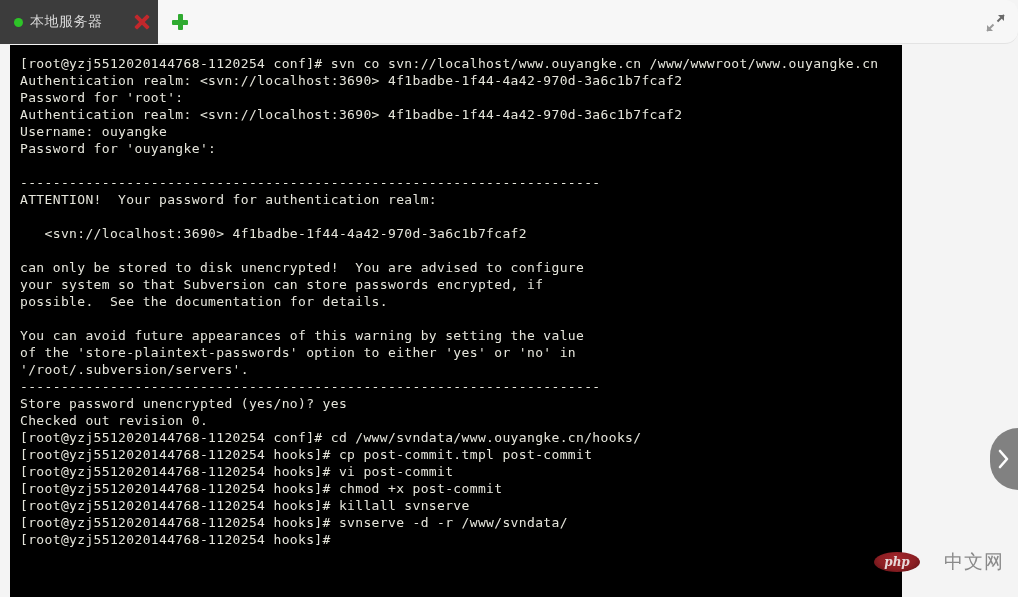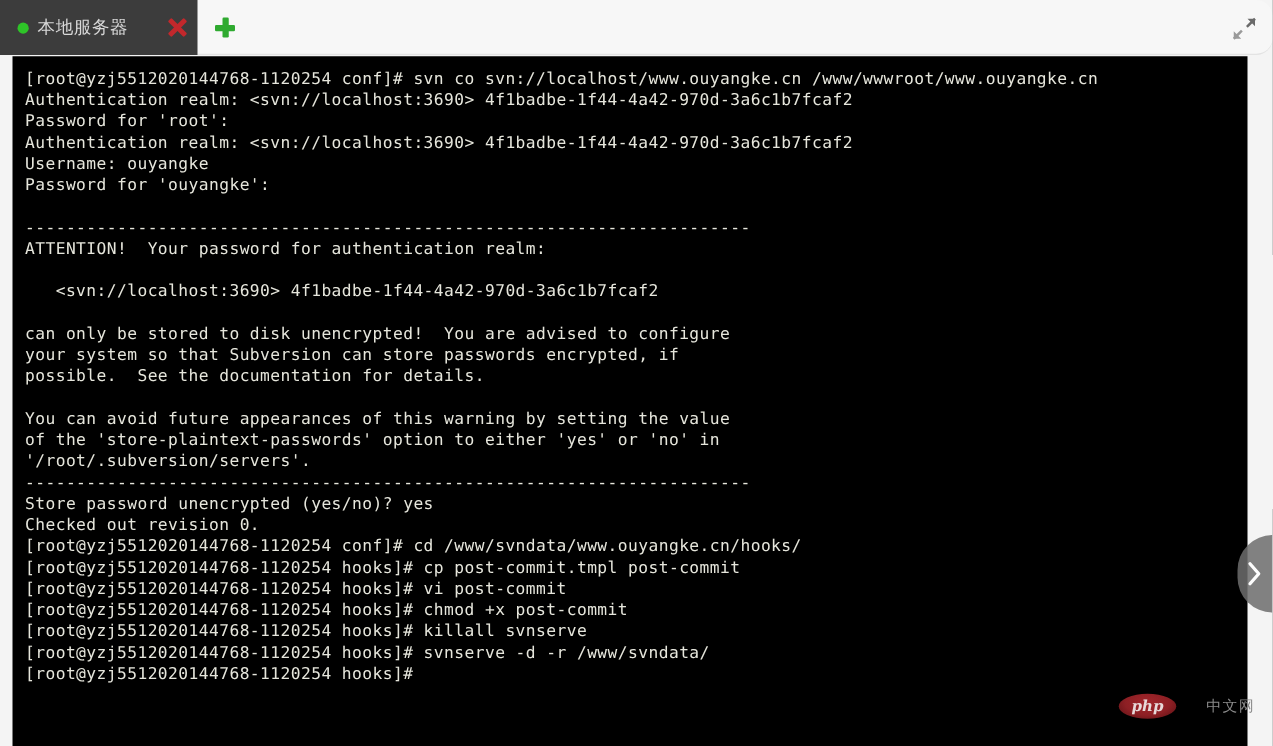--- a/index.html
+++ b/index.html
@@ -113,21 +113,21 @@
     width: 22px;
     height: 20px;
     cursor: pointer;
   }
 
   
   .terminal {
     position: absolute;
     left: 10px;
     top: 45px;
-    width: 988px;
+    width: 892px;
     height: 552px;
     background: #000000;
     overflow: hidden;
     box-sizing: border-box;
     padding: 10px 0 0 0;
   }
   .term-lines {
     font-family: "DejaVu Sans Mono", "Liberation Mono", monospace;
     font-size: 13px;
     line-height: 17px;
@@ -178,21 +178,21 @@
     align-items: center;
     justify-content: center;
     color: #e7d9d9;
     font-size: 12px;
     font-style: italic;
     font-family: "DejaVu Serif", serif;
     font-weight: bold;
   }
   .wm-text {
     color: #8a8a8a;
-    font-size: 12px;
+    font-size: 19px;
     font-family: "DejaVu Sans", sans-serif;
     letter-spacing: 1px;
   }
 </style>
 </head>
 <body>
 
 <div id="app">
 
   <div class="tabbar">

